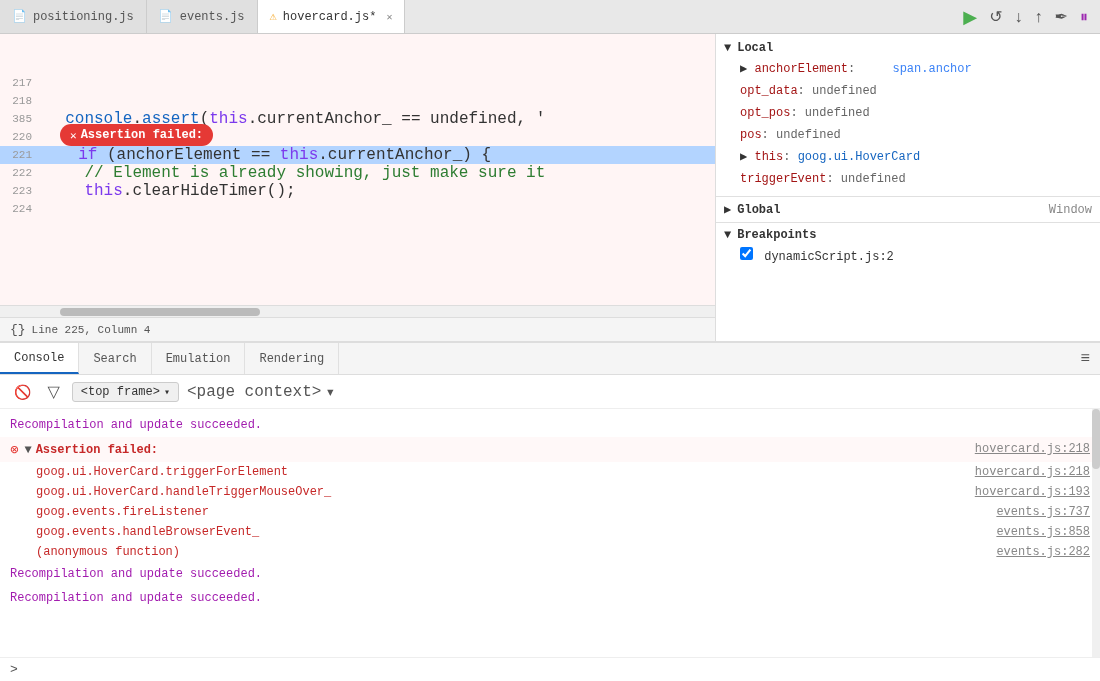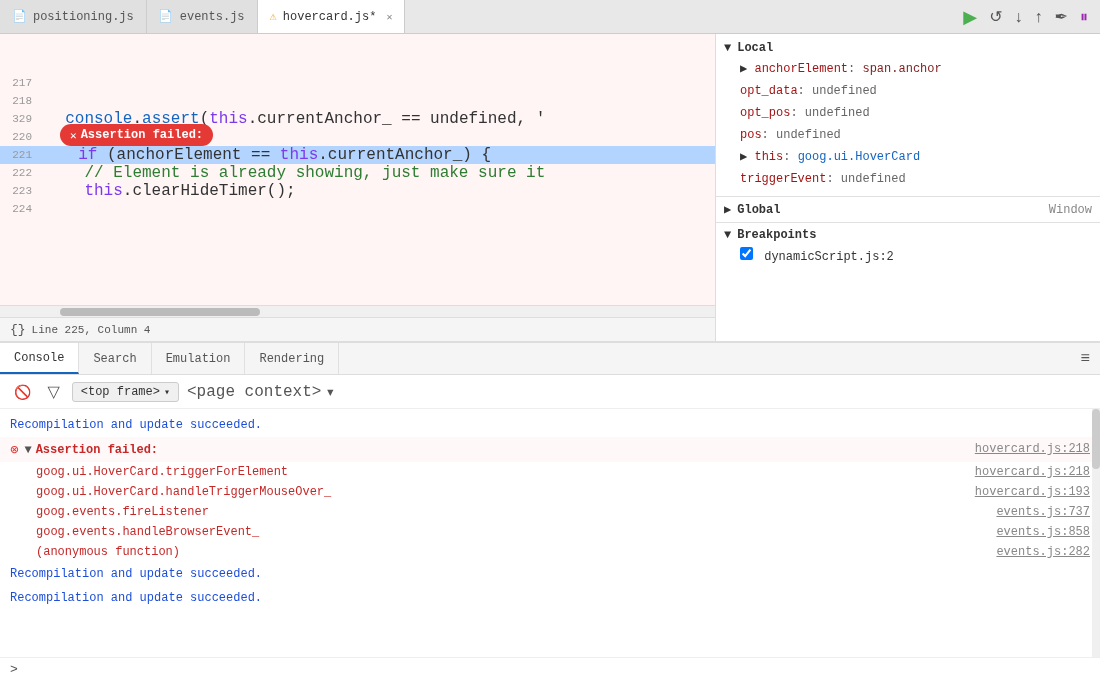--- a/index.html
+++ b/index.html
@@ -61,21 +61,21 @@
     .console-tab-menu { margin-left: auto; padding: 0 10px; cursor: pointer; color: #555; font-size: 16px; }
 
     .console-toolbar { display: flex; align-items: center; gap: 8px; padding: 4px 10px; border-bottom: 1px solid #eee; height: 34px; }
     .console-btn { background: none; border: none; cursor: pointer; font-size: 14px; color: #555; padding: 2px 4px; }
     .frame-select { display: flex; align-items: center; gap: 4px; background: #f0f0f0; border: 1px solid #ccc; border-radius: 3px; padding: 2px 8px; font-size: 12px; cursor: pointer; }
     .frame-select .chevron { font-size: 10px; }
     .context-select { display: flex; align-items: center; gap: 4px; font-size: 16px; cursor: pointer; color: #555; }
 
     .console-output { flex: 1; overflow-y: auto; overflow-x: hidden; padding: 4px 0; position: relative; }
     .console-line { padding: 2px 10px; font-size: 12px; line-height: 20px; display: flex; align-items: flex-start; }
-    .console-line.success { color: #1d4ed8; }
+    .console-line.success { color: #a21caf; }
     .console-line.error { color: #333; background: #fff8f8; }
     .console-line .error-icon { color: #e53935; margin-right: 6px; font-size: 14px; margin-top: 1px; flex-shrink: 0; }
     .console-line .triangle { margin-right: 4px; color: #555; cursor: pointer; }
     .console-line .link { color: #888; text-decoration: underline; cursor: pointer; }
     .console-stack-item { display: flex; justify-content: space-between; padding: 0 10px 0 36px; font-size: 12px; line-height: 20px; color: #c62828; }
     .console-stack-item .link { color: #888; text-decoration: underline; }
 
     .console-input-line { display: flex; align-items: center; padding: 4px 10px; border-top: 1px solid #eee; }
     .console-prompt { color: #555; margin-right: 8px; font-size: 13px; }
     .console-input { flex: 1; border: none; outline: none; font-family: monospace; font-size: 12px; }
@@ -125,21 +125,21 @@
           <span class="line-num">217</span>
           <span class="line-content"></span>
         </div>
 
         <div class="code-line">
           <span class="line-num">218</span>
           <span class="line-content"></span>
         </div>
 
         <div class="code-line">
-          <span class="line-num">329</span>
+          <span class="line-num">385</span>
           <span class="line-content">  <span class="fn">console</span><span class="punct">.</span><span class="fn">assert</span><span class="punct">(</span><span class="this-kw">this</span><span class="punct">.currentAnchor_ == undefined, '</span></span>
         </div>
 
         <div class="code-line">
           <span class="line-num">220</span>
           <span class="line-content"></span>
         </div>
 
         <div class="code-line line-highlighted">
           <span class="line-num">221</span>
@@ -174,21 +174,21 @@
   </div>
 
   <div class="right-panel" style="position:relative; overflow-y:auto;">
 
     <div class="panel-section">
       <div class="panel-header">
         <span>▼</span>
         <span>Local</span>
       </div>
       <div class="panel-item">
-        <span>▶ </span><span class="prop-name">anchorElement</span><span class="prop-val">: <span style="color:#7f1d1d;">span.anchor</span></span>
+        <span>▶ </span><span class="prop-name">anchorElement</span><span class="prop-val">: <span style="color:#3b82f6;margin-left:30px;">span.anchor</span></span>
       </div>
       <div class="panel-item">
         <span class="prop-name">opt_data</span><span class="prop-val">: undefined</span>
       </div>
       <div class="panel-item">
         <span class="prop-name">opt_pos</span><span class="prop-val">: undefined</span>
       </div>
       <div class="panel-item">
         <span class="prop-name">pos</span><span class="prop-val">: undefined</span>
       </div>

